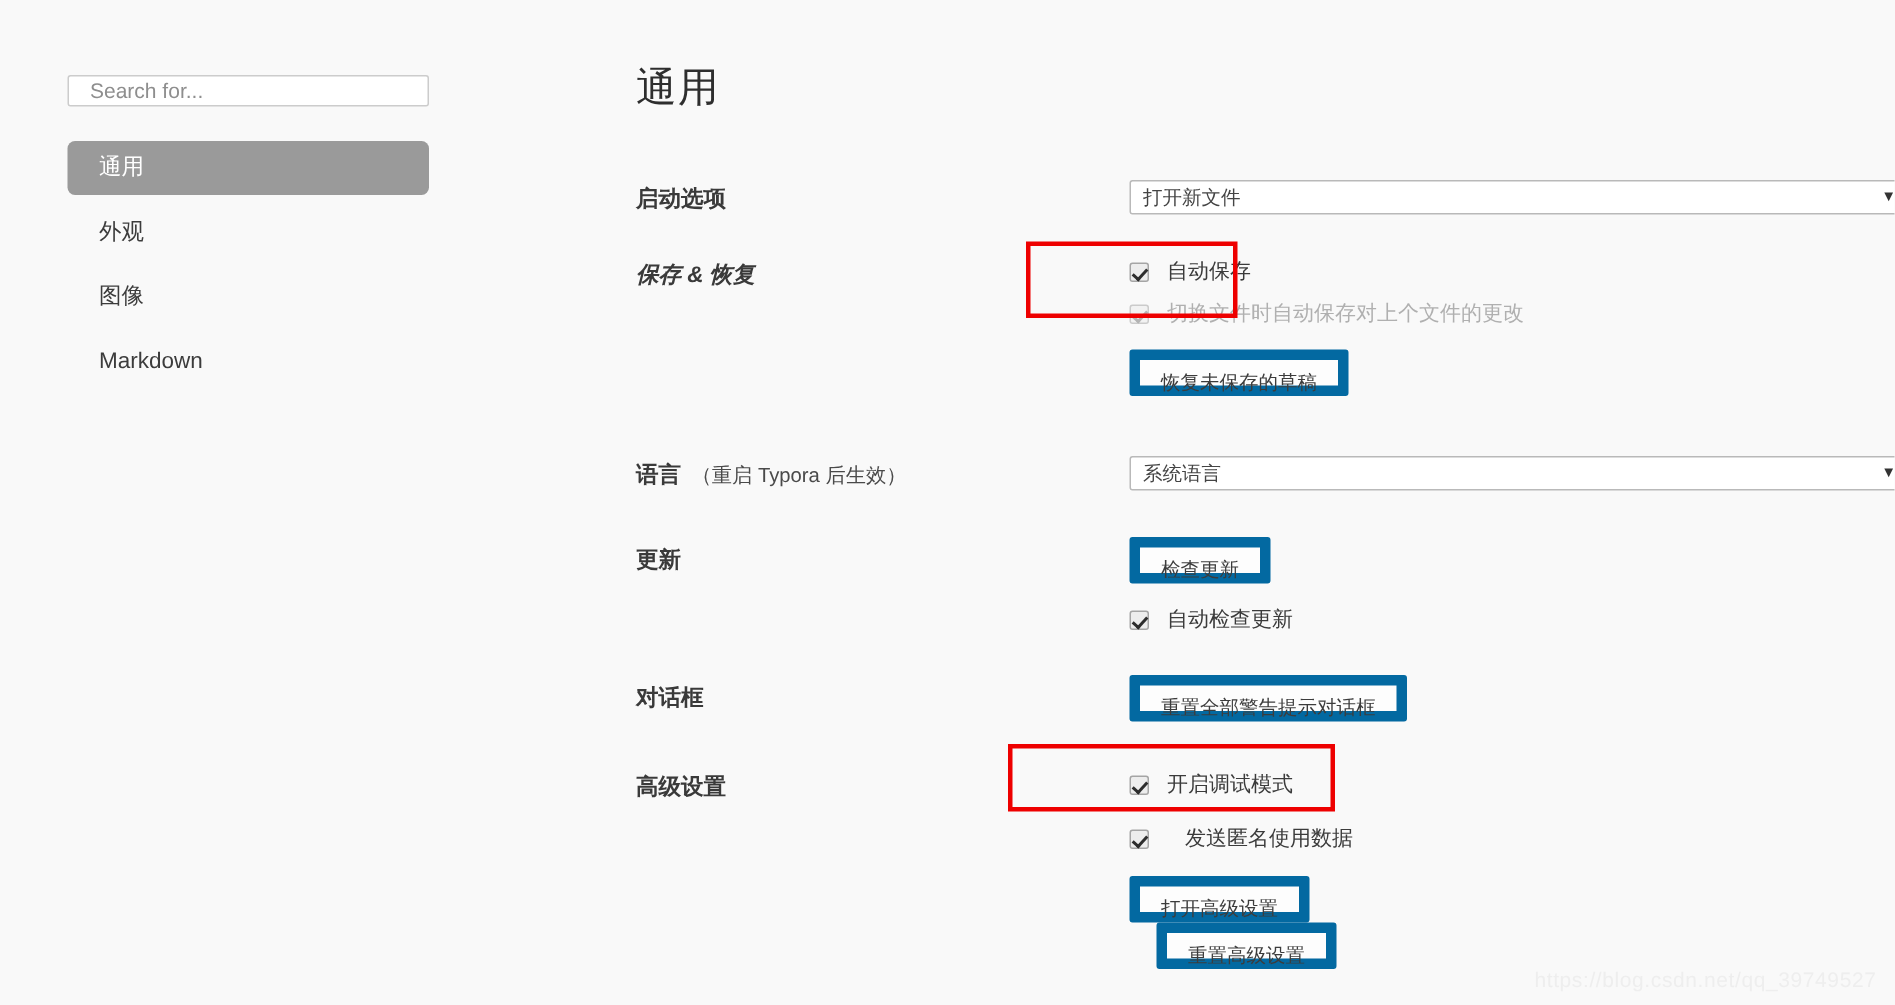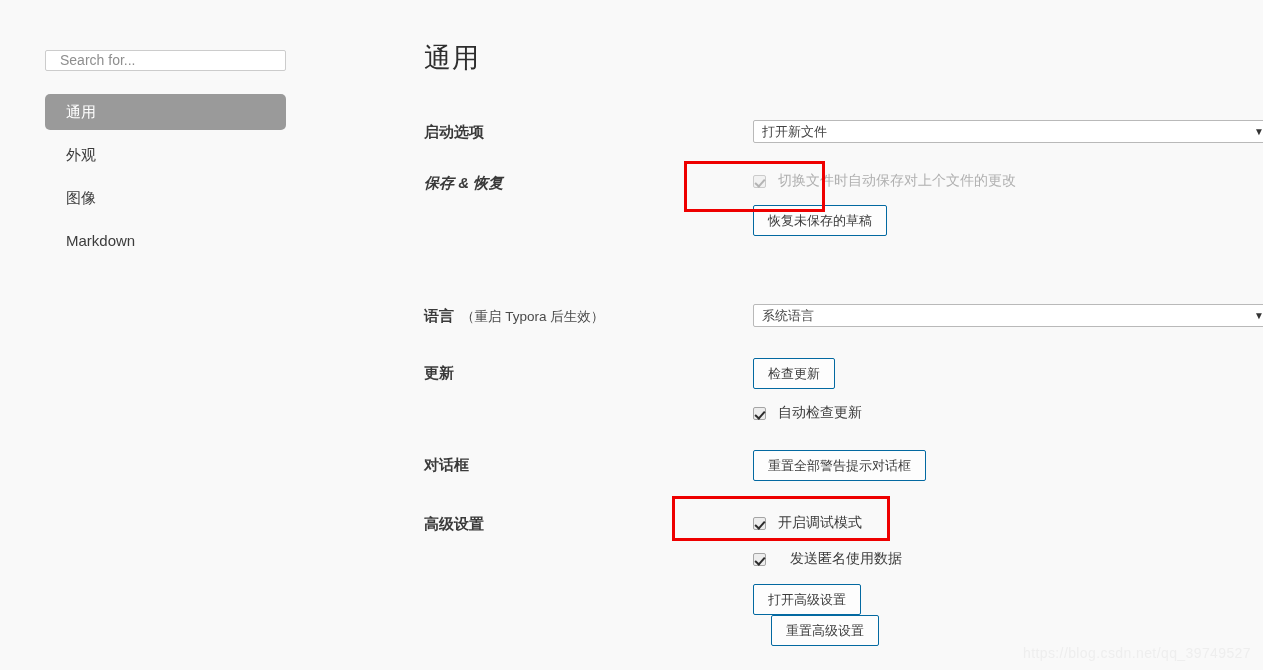--- a/index.html
+++ b/index.html
@@ -130,21 +130,21 @@
   }
 
   
   .btn {
     display: inline-block;
     box-sizing: border-box;
     height: 31px;
     line-height: 29px;
     padding: 0 14px;
     background: #fdfdfd;
-    border: 1px solid #0369a1;
+    border: 7px solid #0369a1;
     border-radius: 2px;
     font-size: 13px;
     font-family: "Liberation Sans", "DejaVu Sans", sans-serif;
     color: #3c3c3c;
     cursor: pointer;
     white-space: nowrap;
     vertical-align: top;
   }
   .btn + .btn { margin-left: 18px; }
 
@@ -242,20 +242,24 @@
       <div class="select">
         <span>打开新文件</span>
         <span class="caret">▼</span>
       </div>
     </div>
   </div>
 
   <div class="row" style="top:129px;">
     <div class="row-label" style="top:3px;font-style:italic;">保存 &amp; 恢复</div>
     <div class="row-control">
+      <div class="checkrow">
+        <span class="cbox checked"></span>
+        <span class="check-label">自动保存</span>
+      </div>
       <div class="checkrow disabled" style="">
         <span class="cbox checked disabled"></span>
         <span class="check-label">切换文件时自动保存对上个文件的更改</span>
       </div>
       <div style="margin-top:14px;">
         <button class="btn">恢复未保存的草稿</button>
       </div>
     </div>
   </div>
 

